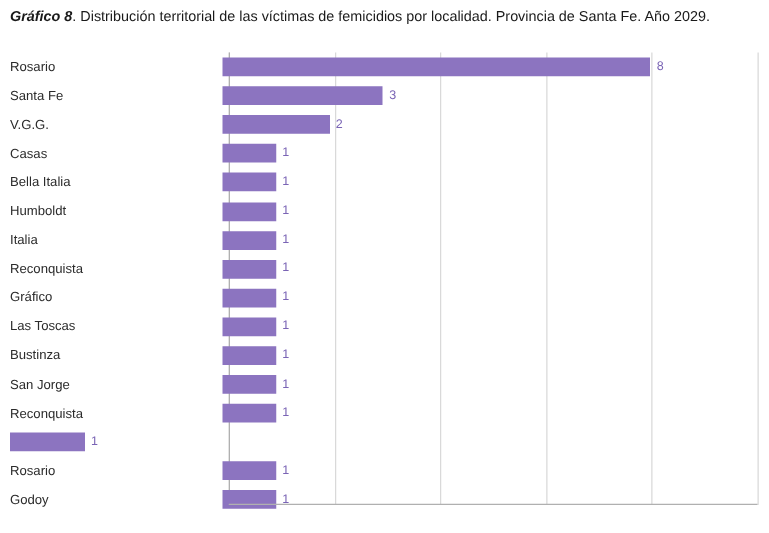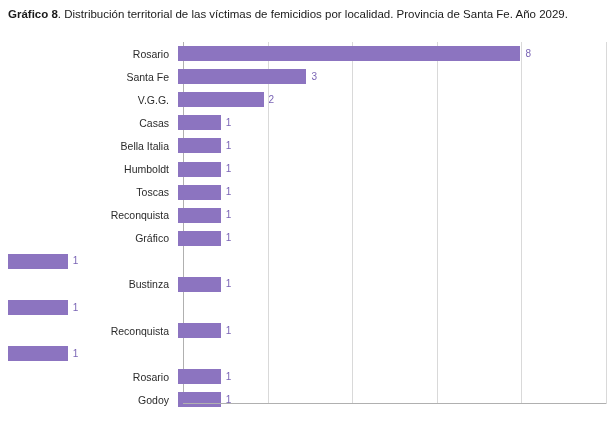--- a/index.html
+++ b/index.html
@@ -24,20 +24,21 @@
     position: absolute;
     left: 8px;
     top: 6px;
     width: 600px;
     font-size: 11.5px;
     line-height: 17px;
     color: #1a1a1a;
   }
   .caption .strong {
     font-weight: bold;
+    font-style: italic;
   }
   .chart-area {
     position: absolute;
     left: 8px;
     top: 40px;
     width: 598px;
     height: 378px;
   }
   .plot-wrap {
     position: relative;
@@ -75,21 +76,21 @@
     bottom: 14px;
   }
   .row {
     position: relative;
     display: flex;
     align-items: center;
     height: 23.1px;
   }
   .row-label {
     width: 170px;
-    text-align: right;
+    text-align: left;
     padding-right: 9px;
     font-size: 10.5px;
     color: #2b2b2b;
     box-sizing: border-box;
     white-space: nowrap;
   }
   .bar-cell {
     position: relative;
     flex: 1;
     height: 100%;
@@ -173,54 +174,56 @@
             </div>
           </div>
           <div class="row">
             <div class="row-label">Humboldt</div>
             <div class="bar-cell">
               <div class="bar" style="background: rgb(140, 116, 192); width: 10%;"></div>
               <span class="bar-value" style="color: rgb(122, 100, 181);">1</span>
             </div>
           </div>
           <div class="row">
-            <div class="row-label">Toscas</div>
+            <div class="row-label">Italia</div>
             <div class="bar-cell">
               <div class="bar" style="background: rgb(140, 116, 192); width: 10%;"></div>
               <span class="bar-value" style="color: rgb(122, 100, 181);">1</span>
             </div>
           </div>
           <div class="row">
             <div class="row-label">Reconquista</div>
             <div class="bar-cell">
               <div class="bar" style="background: rgb(140, 116, 192); width: 10%;"></div>
               <span class="bar-value" style="color: rgb(122, 100, 181);">1</span>
             </div>
           </div>
           <div class="row">
             <div class="row-label">Gráfico</div>
             <div class="bar-cell">
               <div class="bar" style="background: rgb(140, 116, 192); width: 10%;"></div>
               <span class="bar-value" style="color: rgb(122, 100, 181);">1</span>
             </div>
           </div>
           <div class="row">
+            <div class="row-label">Las Toscas</div>
             <div class="bar-cell">
               <div class="bar" style="background: rgb(140, 116, 192); width: 10%;"></div>
               <span class="bar-value" style="color: rgb(122, 100, 181);">1</span>
             </div>
           </div>
           <div class="row">
             <div class="row-label">Bustinza</div>
             <div class="bar-cell">
               <div class="bar" style="background: rgb(140, 116, 192); width: 10%;"></div>
               <span class="bar-value" style="color: rgb(122, 100, 181);">1</span>
             </div>
           </div>
           <div class="row">
+            <div class="row-label">San Jorge</div>
             <div class="bar-cell">
               <div class="bar" style="background: rgb(140, 116, 192); width: 10%;"></div>
               <span class="bar-value" style="color: rgb(122, 100, 181);">1</span>
             </div>
           </div>
           <div class="row">
             <div class="row-label">Reconquista</div>
             <div class="bar-cell">
               <div class="bar" style="background: rgb(140, 116, 192); width: 10%;"></div>
               <span class="bar-value" style="color: rgb(122, 100, 181);">1</span>

